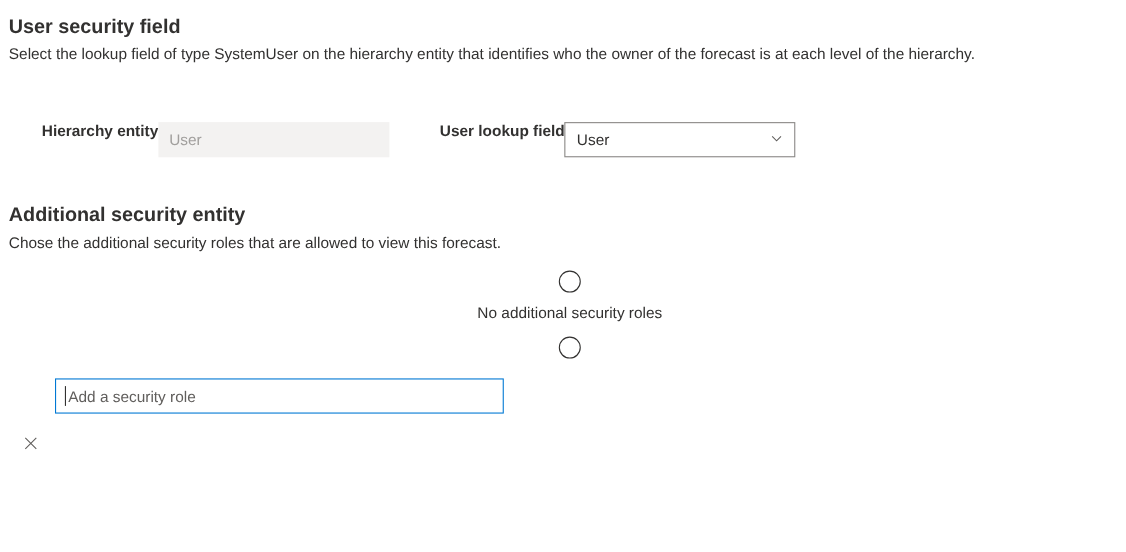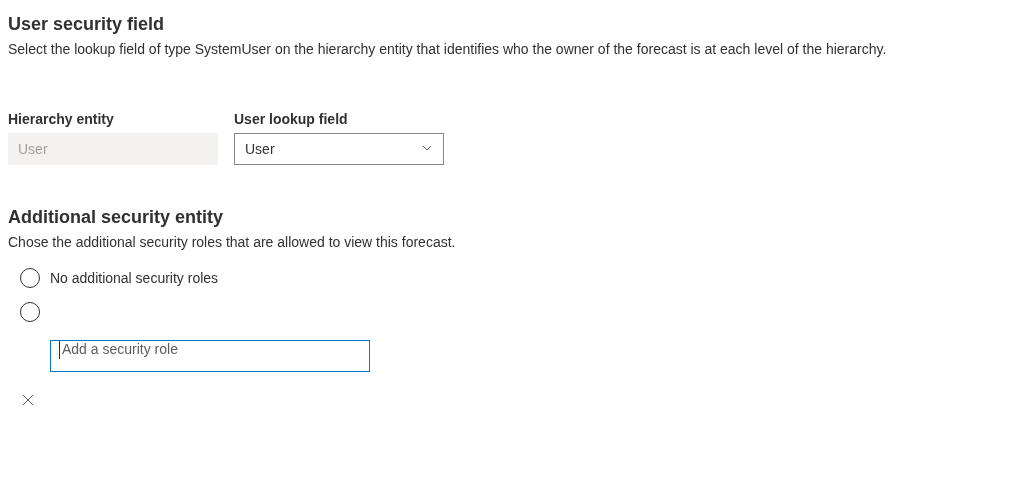--- a/index.html
+++ b/index.html
@@ -20,21 +20,21 @@
     .section-desc {
       font-size: 14px;
       color: #323130;
       margin-bottom: 54px;
     }
     .fields-row {
       display: flex;
       gap: 16px;
       margin-bottom: 42px;
     }
-    .field-group { display: flex; flex-direction: column; }
+    .field-group { display: flex; flex-direction: row; margin-left: 30px; }
     .field-label {
       font-size: 14px;
       font-weight: 600;
       margin-bottom: 6px;
     }
     .readonly-input {
       width: 210px;
       height: 32px;
       background: #f3f2f1;
       border: none;
@@ -65,20 +65,21 @@
       margin-left: 12px;
       display: flex;
       flex-direction: column;
       gap: 14px;
     }
     .radio-row {
       display: flex;
       align-items: center;
       gap: 10px;
       cursor: pointer;
+      flex-direction: column;
     }
     .radio-circle {
       width: 20px;
       height: 20px;
       border: 1px solid #323130;
       border-radius: 50%;
       display: flex;
       align-items: center;
       justify-content: center;
       flex-shrink: 0;
@@ -89,25 +90,26 @@
     .radio-dot {
       width: 10px;
       height: 10px;
       border-radius: 50%;
       background: #0078d4;
     }
     .radio-label { font-size: 14px; }
     .add-role-input {
       margin-top: 18px;
       margin-left: 42px;
-      width: 320px;
+      width: 408px;
       height: 32px;
       border: 1px solid #0078d4;
       padding: 0 8px;
       display: flex;
+      align-items: center;
       font-size: 14px;
       color: #605e5c;
       position: relative;
     }
     .cursor-caret {
       width: 1px;
       height: 18px;
       background: #323130;
       margin-right: 2px;
     }

